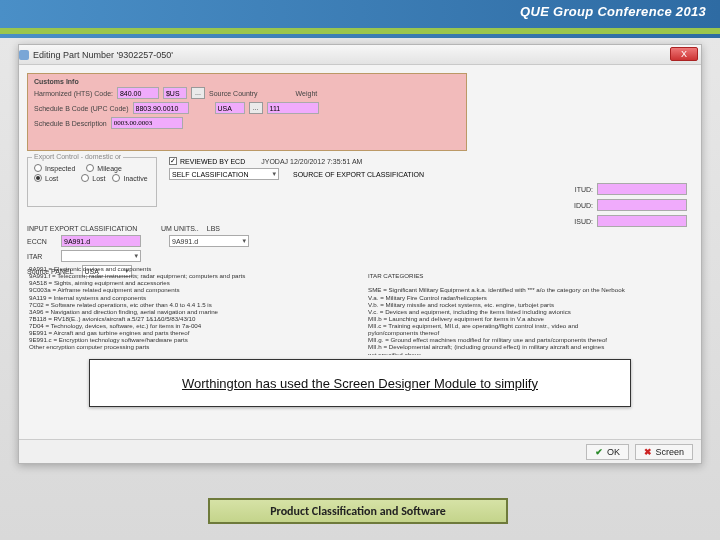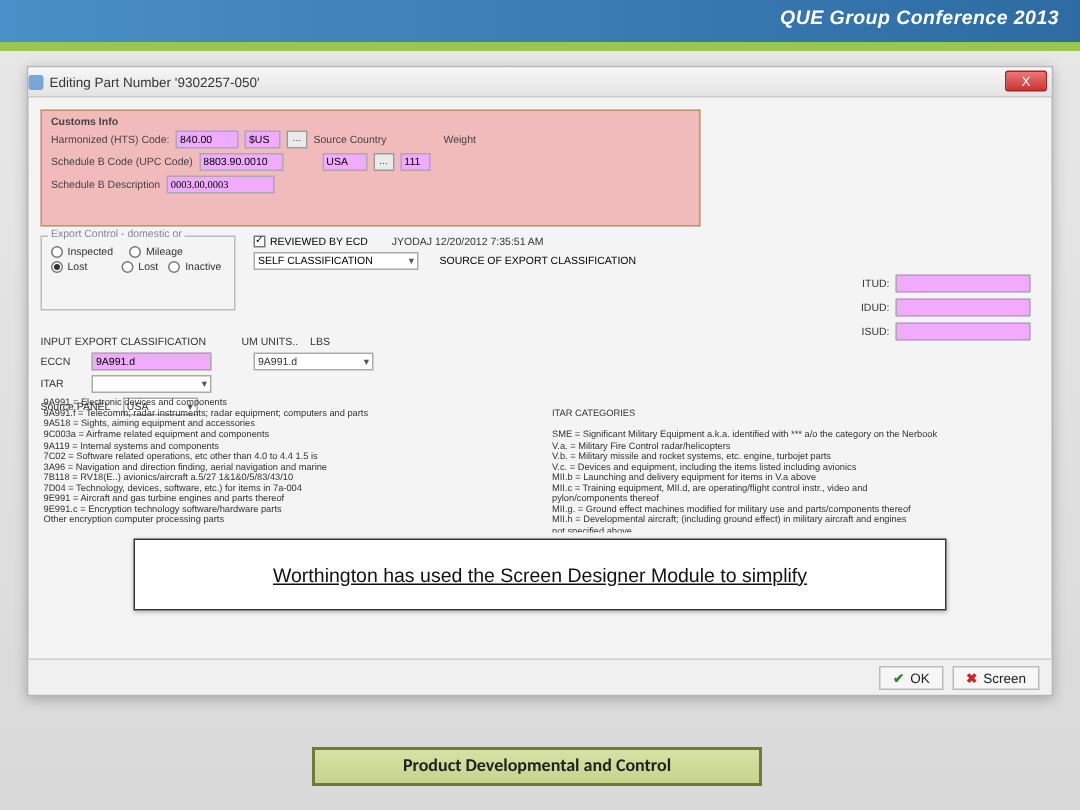--- a/index.html
+++ b/index.html
@@ -3,21 +3,21 @@
 <meta charset="utf-8">
 <style>
   * { box-sizing: border-box; margin: 0; padding: 0; }
   body {
     width: 720px; height: 540px;
     font-family: Arial, sans-serif;
     background: linear-gradient(to bottom, #e8e8e8 0%, #d9d9d9 100%);
     position: relative; overflow: hidden;
   }
   .top-banner {
-    position: absolute; top: 0; left: 0; right: 0; height: 28px;
+    position: absolute; top: 0; left: 0; right: 0; height: 38px;
     background: linear-gradient(to right, #4a8fc7 0%, #2e6ba3 100%);
   }
   .top-banner-text {
     position: absolute; right: 14px; top: 4px;
     color: #fff; font-weight: bold; font-size: 13px; font-style: italic;
     letter-spacing: 0.3px;
   }
   .green-bar {
     position: absolute; top: 28px; left: 0; right: 0; height: 6px;
     background: #9bc64d;
@@ -145,21 +145,21 @@
           <span class="lbl">Source Country</span>
           <span style="width:30px"></span>
           <span class="lbl">Weight</span>
         </div>
         <div class="row">
           <span class="lbl">Schedule B Code (UPC Code)</span>
           <input class="inp" style="width: 56px;" value="8803.90.0010">
           <span style="width:18px"></span>
           <input class="inp" style="width: 30px;" value="USA">
           <div class="btn-ellipsis">...</div>
-          <input class="inp" style="width: 20px;" value="111">
+          <input class="inp" style="width: 52px;" value="111">
         </div>
         <div class="row">
           <span class="lbl">Schedule B Description</span>
           <input class="inp" style="width: 72px; font-family: Liberation Serif, serif;" value="0003.00.0003">
         </div>
       </div>
 
       <div class="group-box" style="left:8px; top:92px; width:130px; height:50px;">
         <span class="faint" style="position:absolute;top:-5px;left:4px;background:#f4f4f4;padding:0 2px;">Export Control - domestic or</span>
         <div class="group-inner">
@@ -283,15 +283,15 @@
         <div class="fbtn">
             <span class="x-ico">✖</span>
             <span>Screen</span>
           </div>
       </div>
 
     </div>
   </div>
 
   <div class="bottom-caption">
-    <span>Product Developmental and Control</span>
+    <span>Product Classification and Software</span>
   </div>
 </div>
 
 </body></html>

